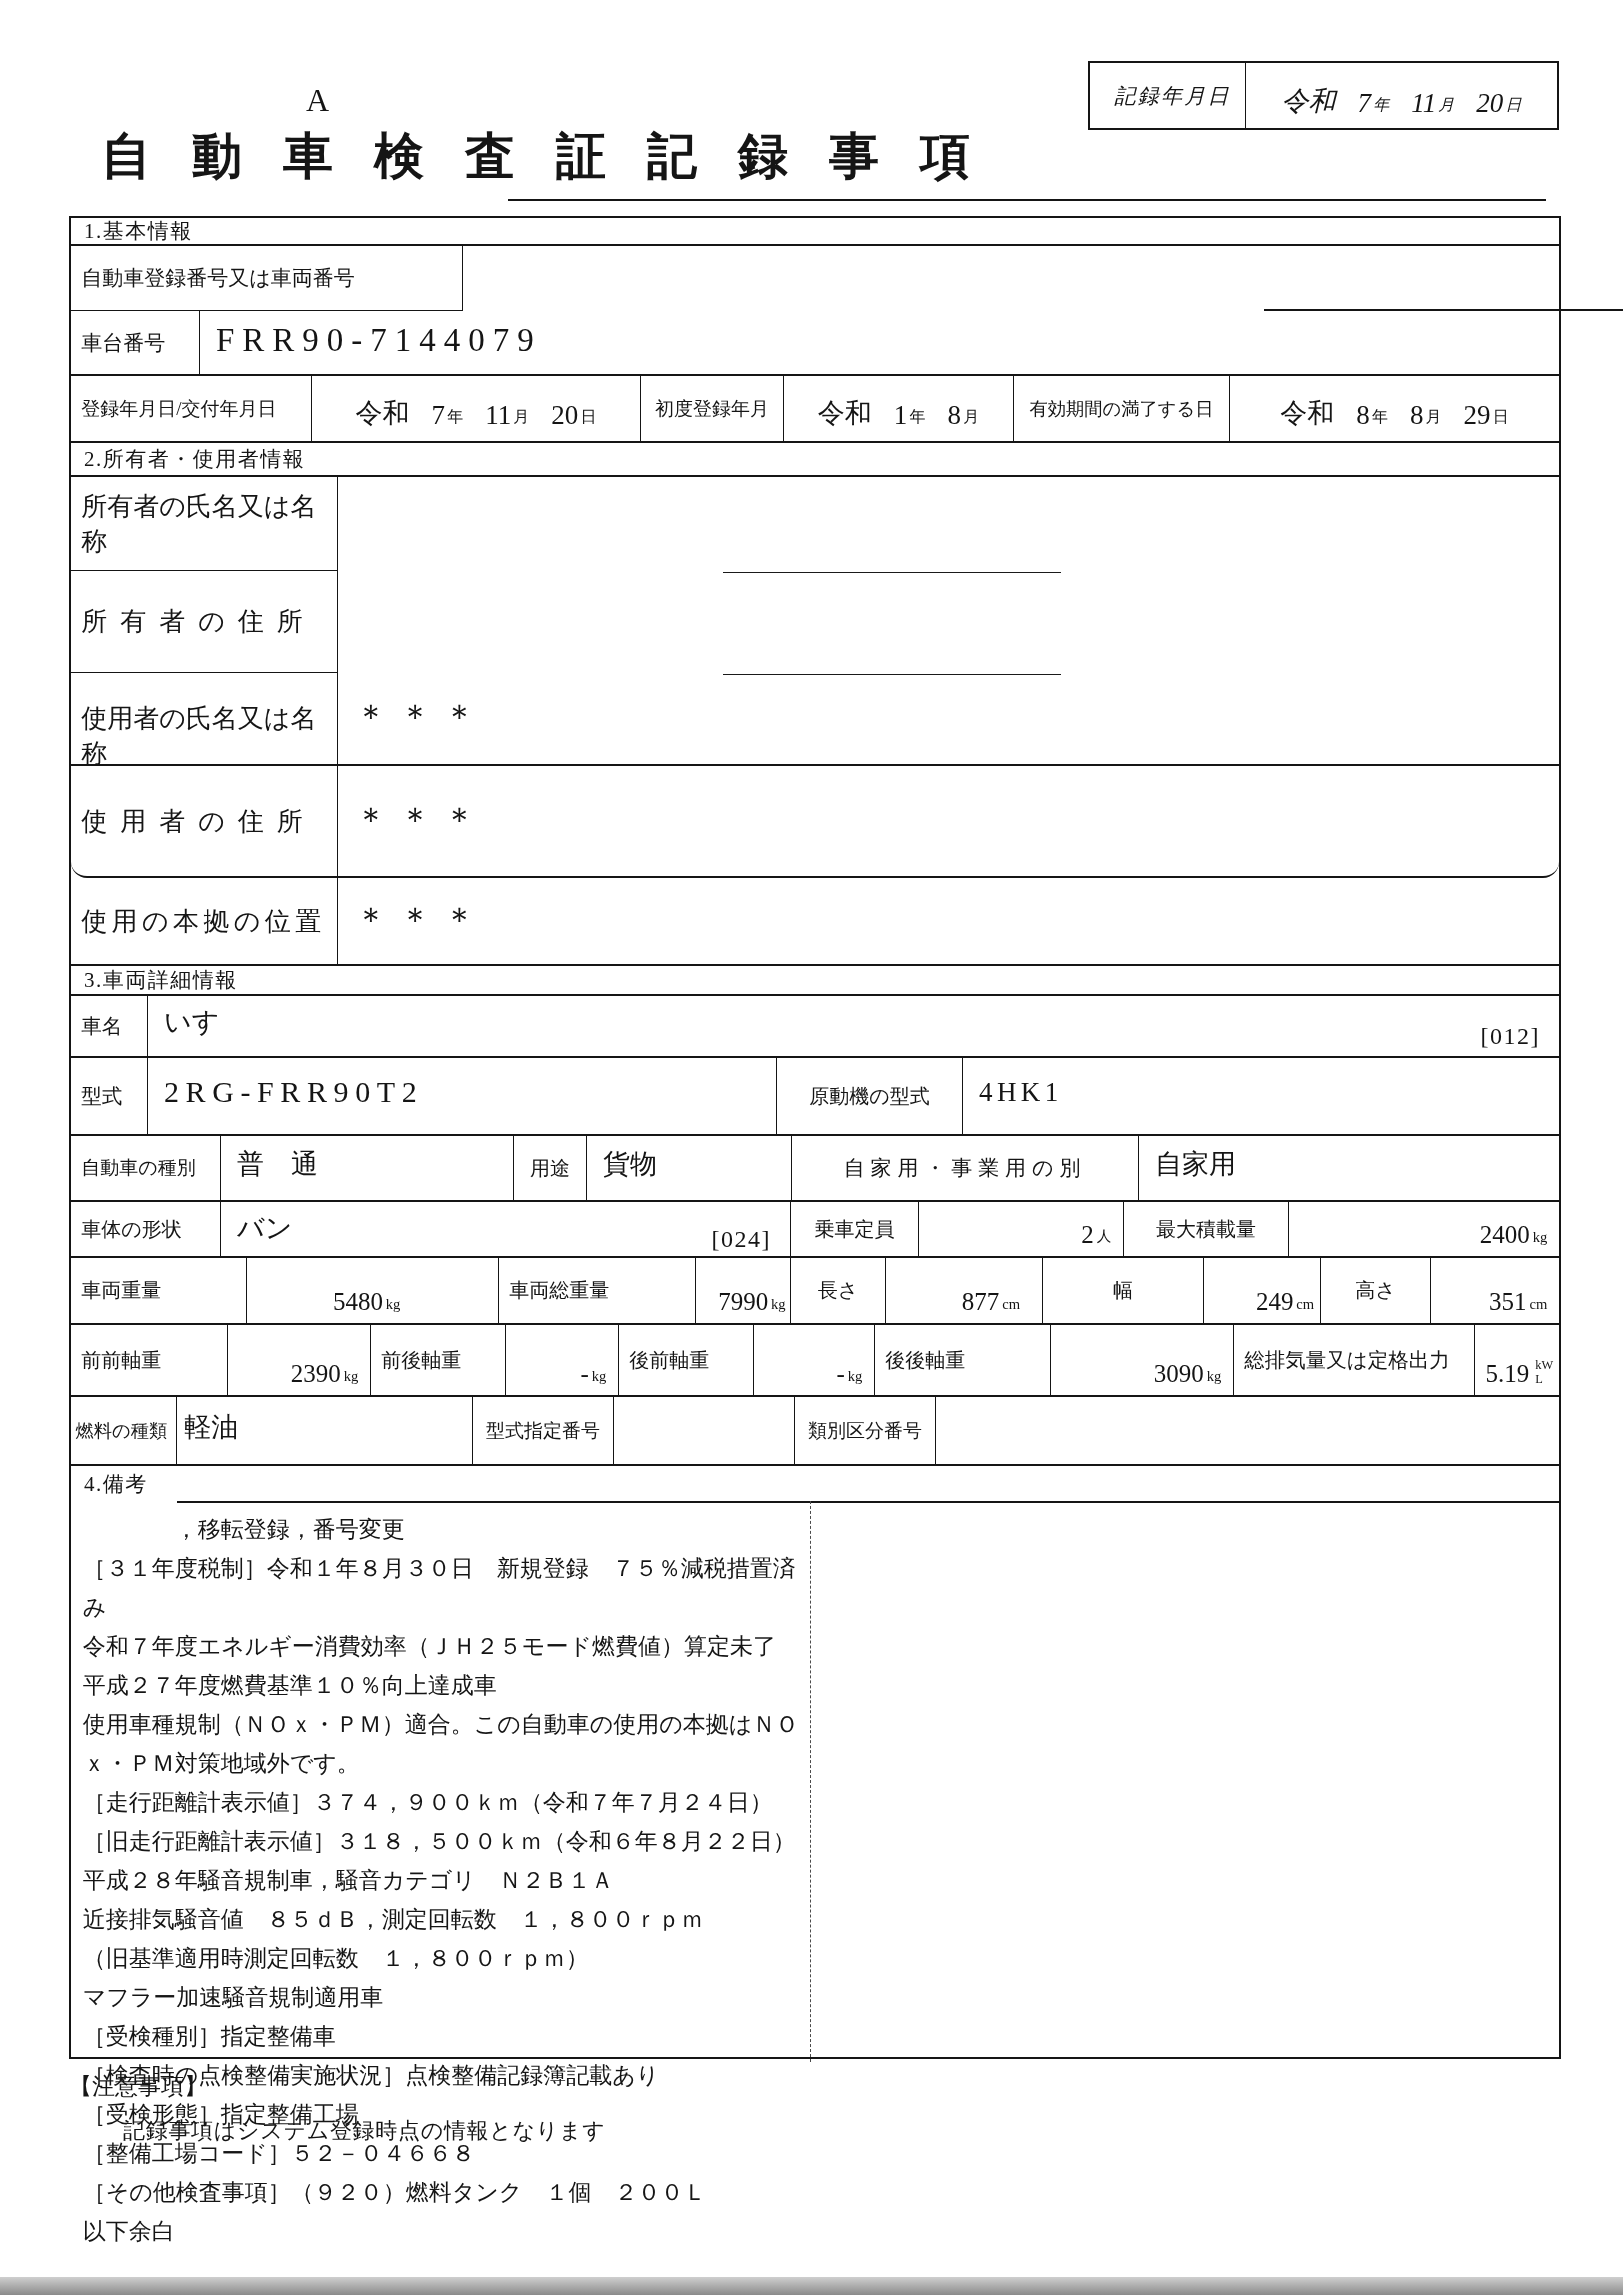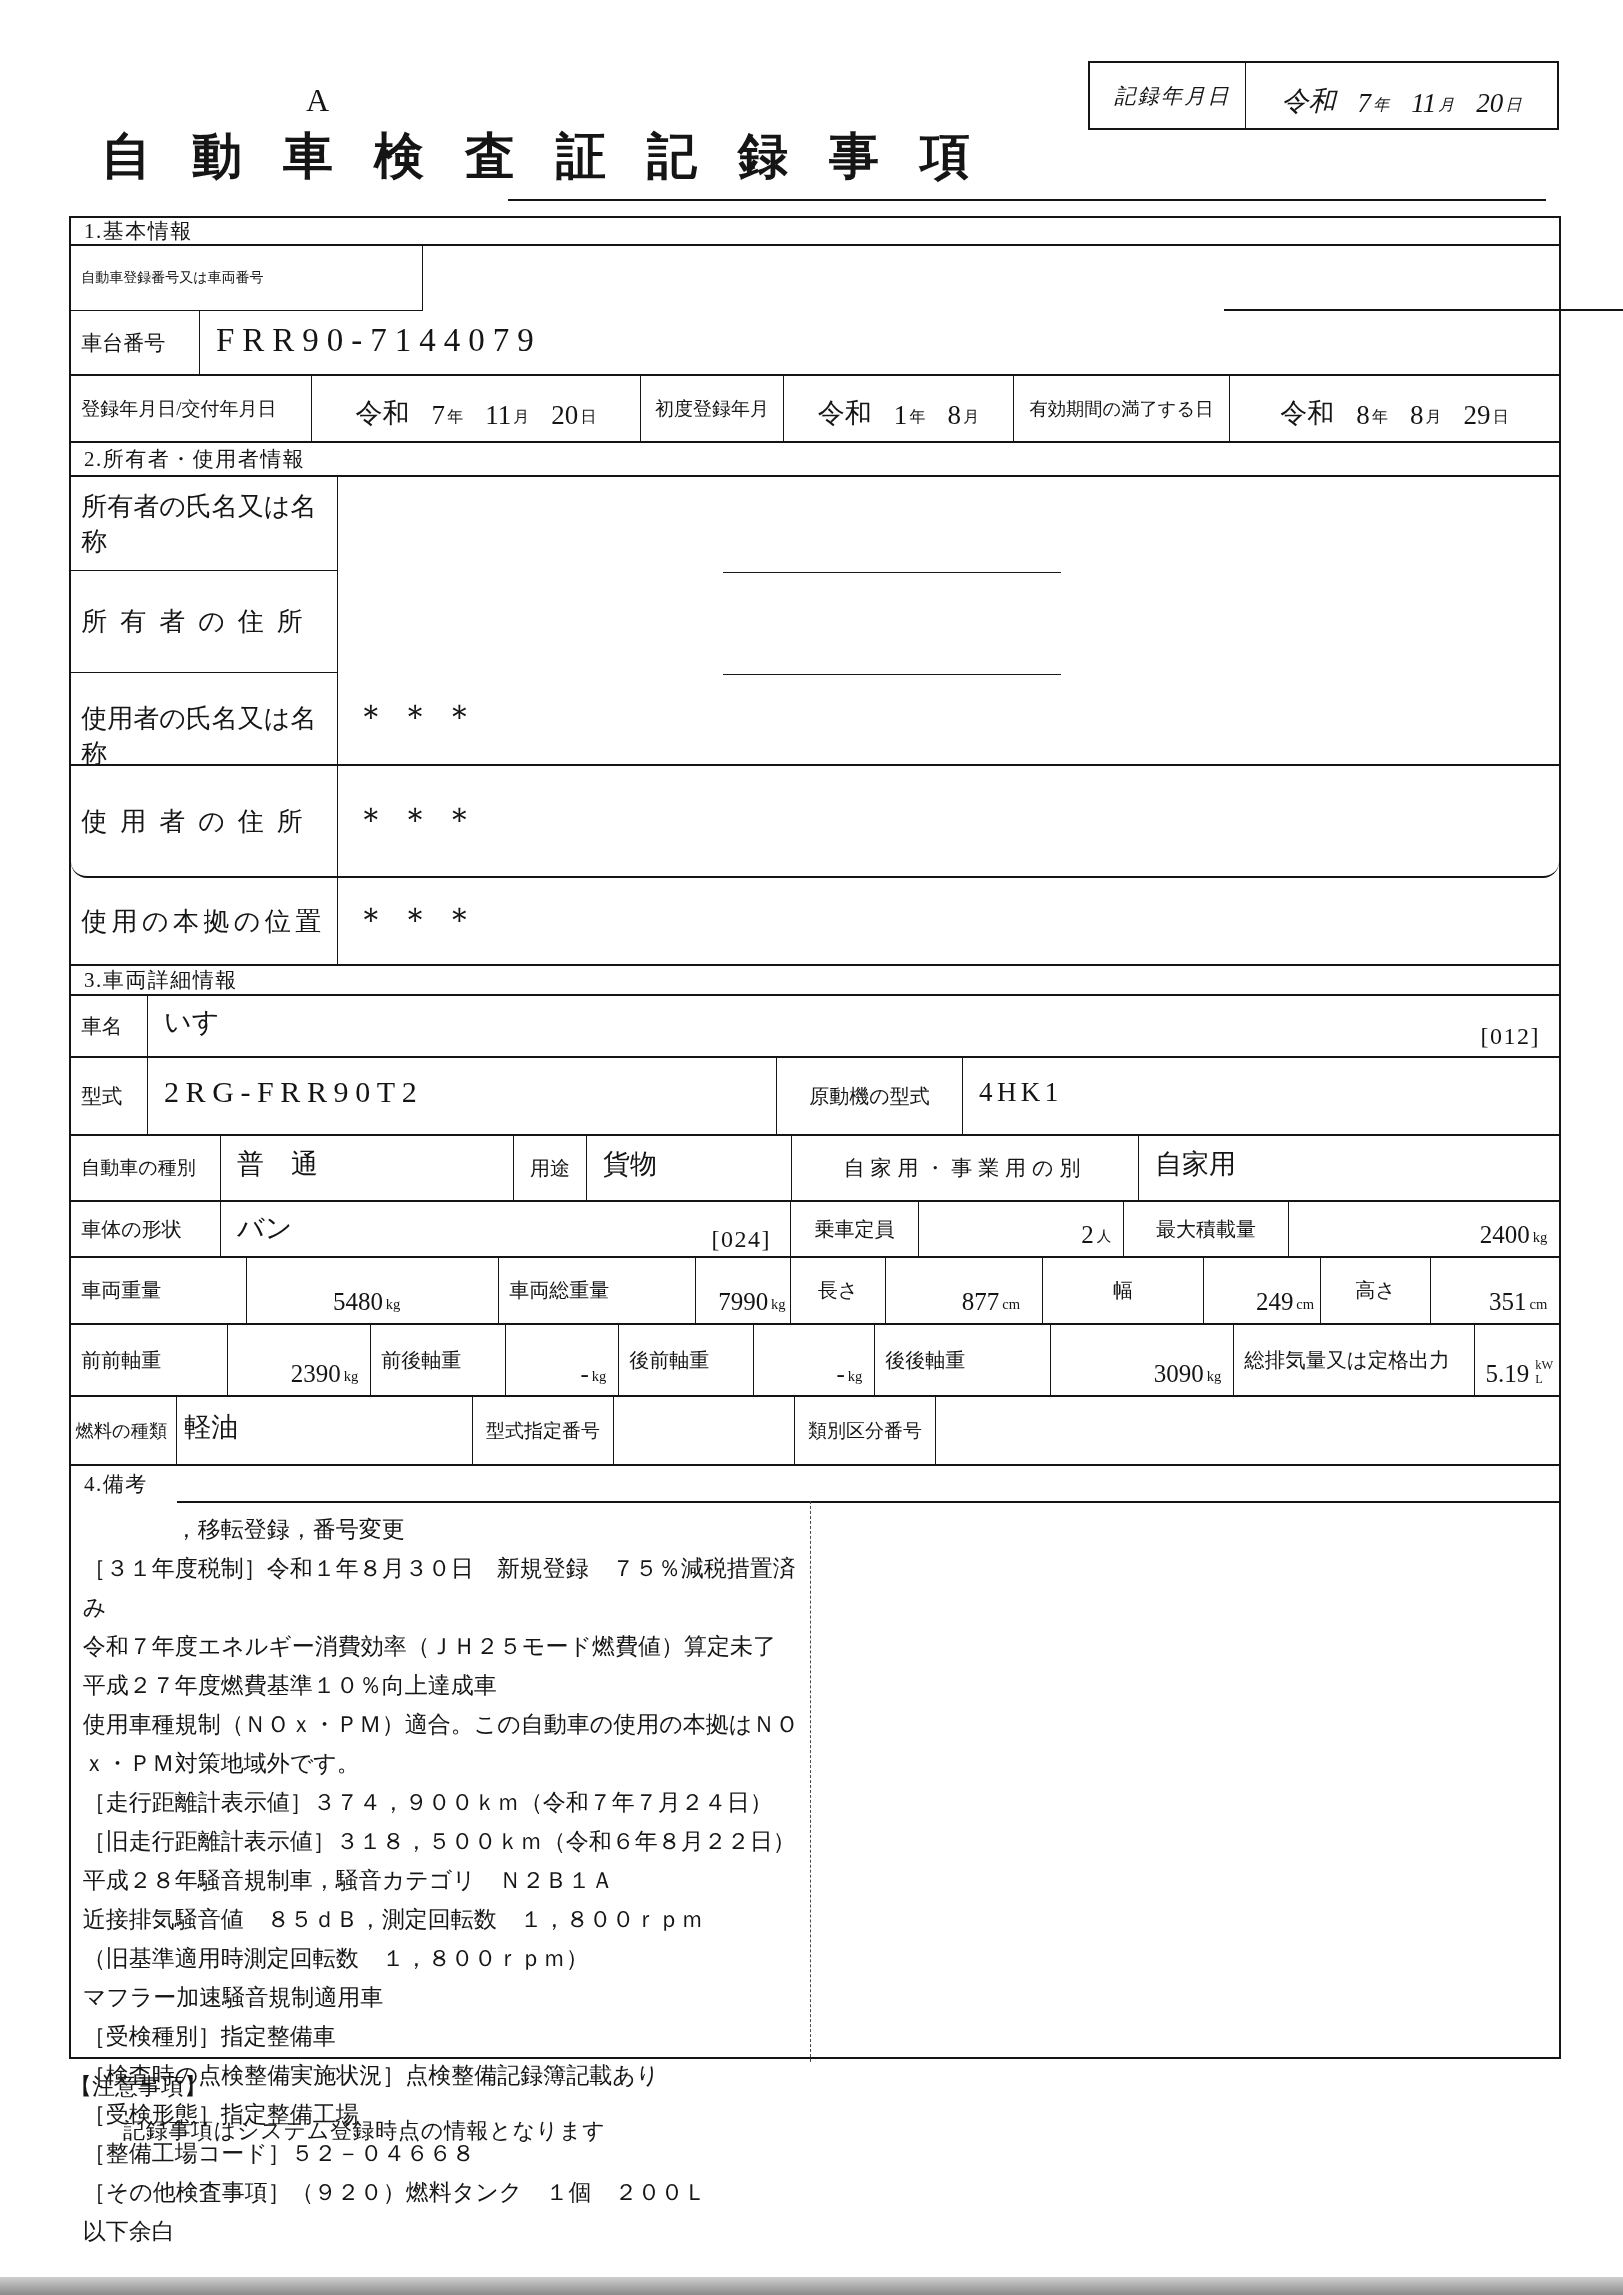--- a/index.html
+++ b/index.html
@@ -101,21 +101,21 @@
 
   <div class="abs corner-mark">A</div>
   <div class="abs doc-title">自動車検査証記録事項</div>
   <div class="abs title-underline"></div>
 
   <div class="abs tbl">
 
     <div class="row sec-head bb3" style="height:28px;">1.基本情報</div>
 
     <div class="row" style="height:65px;">
-      <div class="cell lblc br2 bb2" style="width:352px;font-size:14px;">自動車登録番号又は車両番号</div>
+      <div class="cell lblc br2 bb2" style="width:392px;font-size:21px;">自動車登録番号又は車両番号</div>
       <div class="cell" style="flex:1;">
         <div class="reg-underline"></div>
       </div>
     </div>
 
     <div class="row bb3" style="height:65px;">
       <div class="cell lblc br2" style="width:129px;font-size:21px;">車台番号</div>
       <div class="cell val-bl" style="flex:1;padding-bottom:4.4px;">
         <span class="chassis-val">FRR90-7144079</span>
       </div>

